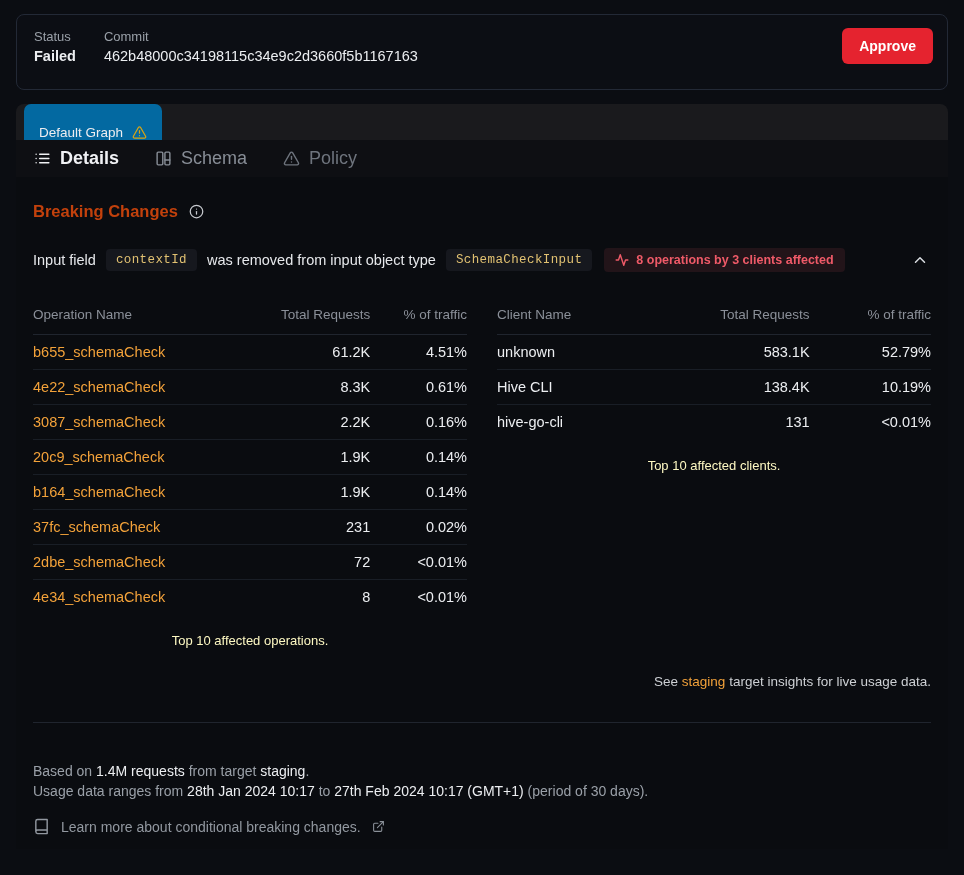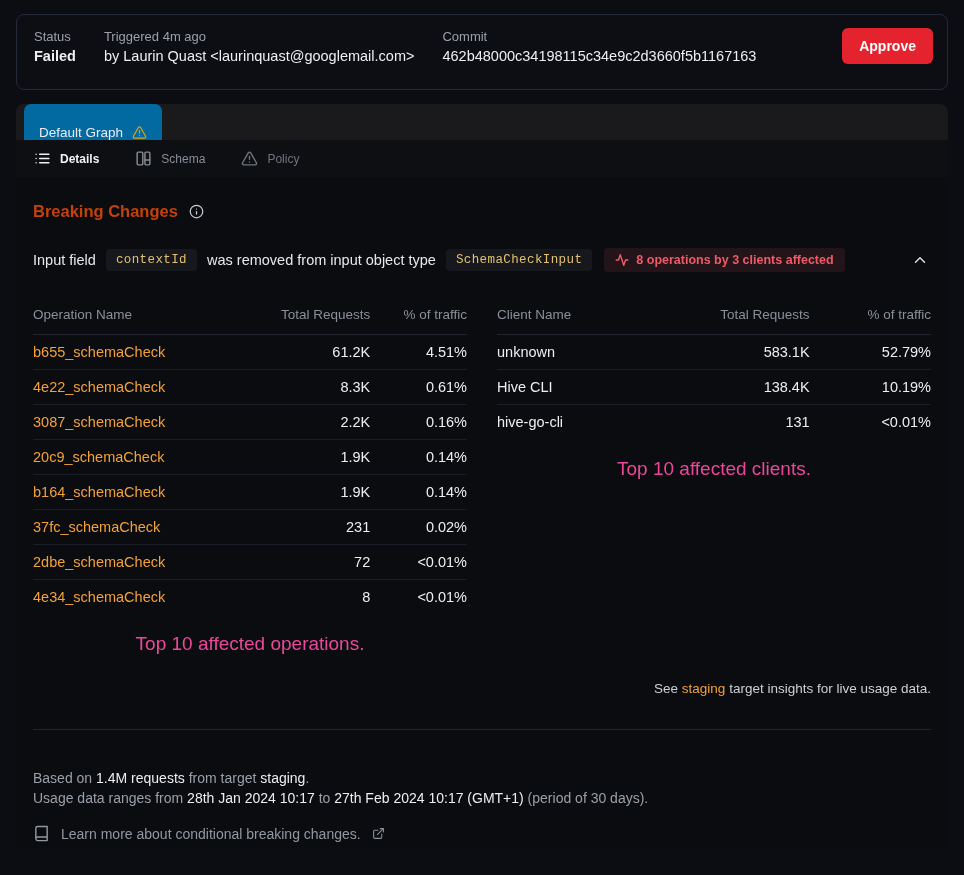--- a/index.html
+++ b/index.html
@@ -64,21 +64,21 @@
   }
   .graph-tab .warn { color: #d9a514; }
   .tabs-row {
     height: 37px;
     background: #0e0f13;
     display: flex;
     align-items: center;
     gap: 36px;
     padding: 0 18px;
   }
-  .tab { display: flex; align-items: center; gap: 9px; font-size: 12px; cursor: pointer; }
+  .tab { display: flex; align-items: center; gap: 9px; font-size: 18px; cursor: pointer; }
   .tab.active { color: #f0f1f4; font-weight: 700; }
   .tab.inactive { color: #878d96; }
   .tab.dim { color: #6e747d; }
 
   
   .content { flex: 1; background: #0a0c10; padding: 25px 17px 0; }
   .section-title {
     display: flex; align-items: center; gap: 11px;
     font-size: 16.5px; font-weight: 700; color: #c2410c;
   }
@@ -122,21 +122,21 @@
   table { width: 100%; border-collapse: collapse; }
   th {
     font-size: 13.5px; font-weight: 400; color: #8b9099;
     text-align: left; padding: 10px 0 12px;
     border-bottom: 1px solid #20252e;
   }
   th.num, td.num { text-align: right; }
   td { font-size: 14.5px; color: #eceef1; padding: 9px 0; border-bottom: 1px solid #191e26; }
   tr:last-child td { border-bottom: none; }
   td .op-link { color: #f3a23a; text-decoration: none; cursor: pointer; }
-  .tbl-caption { margin-top: 19px; text-align: center; font-size: 19px; color: #ec4899; }
+  .tbl-caption { margin-top: 19px; text-align: center; font-size: 13px; color: #fef9c3; }
 
   .insights-line { margin-top: 26px; text-align: right; font-size: 13.5px; color: #cdd0d4; }
   .insights-line .lnk { color: #f3a23a; cursor: pointer; }
 
   .divider { margin-top: 33px; border-bottom: 1px solid #20252e; }
 
   
   .footer-note { margin-top: 38px; font-size: 14px; line-height: 20px; }
   .footer-note .muted { color: #9aa0a8; }
   .footer-note .bright { color: #eceef1; }
@@ -147,24 +147,20 @@
   }
   .learn-more .ext { color: #8b9199; }
 </style>
 </head>
 <body>
 
 <div class="header-card">
   <div class="hfield">
     <span class="hlabel">Status</span>
     <span class="hvalue bold">Failed</span>
-  </div>
-  <div class="hfield">
-    <span class="hlabel">Triggered 4m ago</span>
-    <span class="hvalue">by Laurin Quast &lt;laurinquast@googlemail.com&gt;</span>
   </div>
   <div class="hfield">
     <span class="hlabel">Commit</span>
     <span class="hvalue">462b48000c34198115c34e9c2d3660f5b1167163</span>
   </div>
   <button class="approve-btn">Approve</button>
 </div>
 
 <div class="panel">
   <div class="tabstrip">

